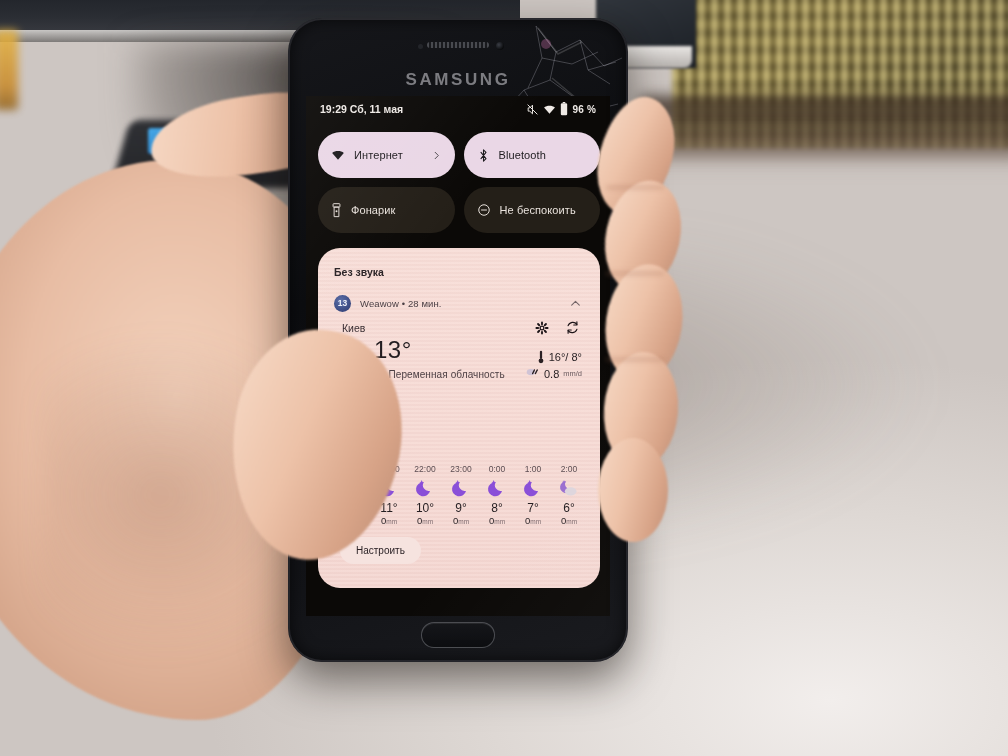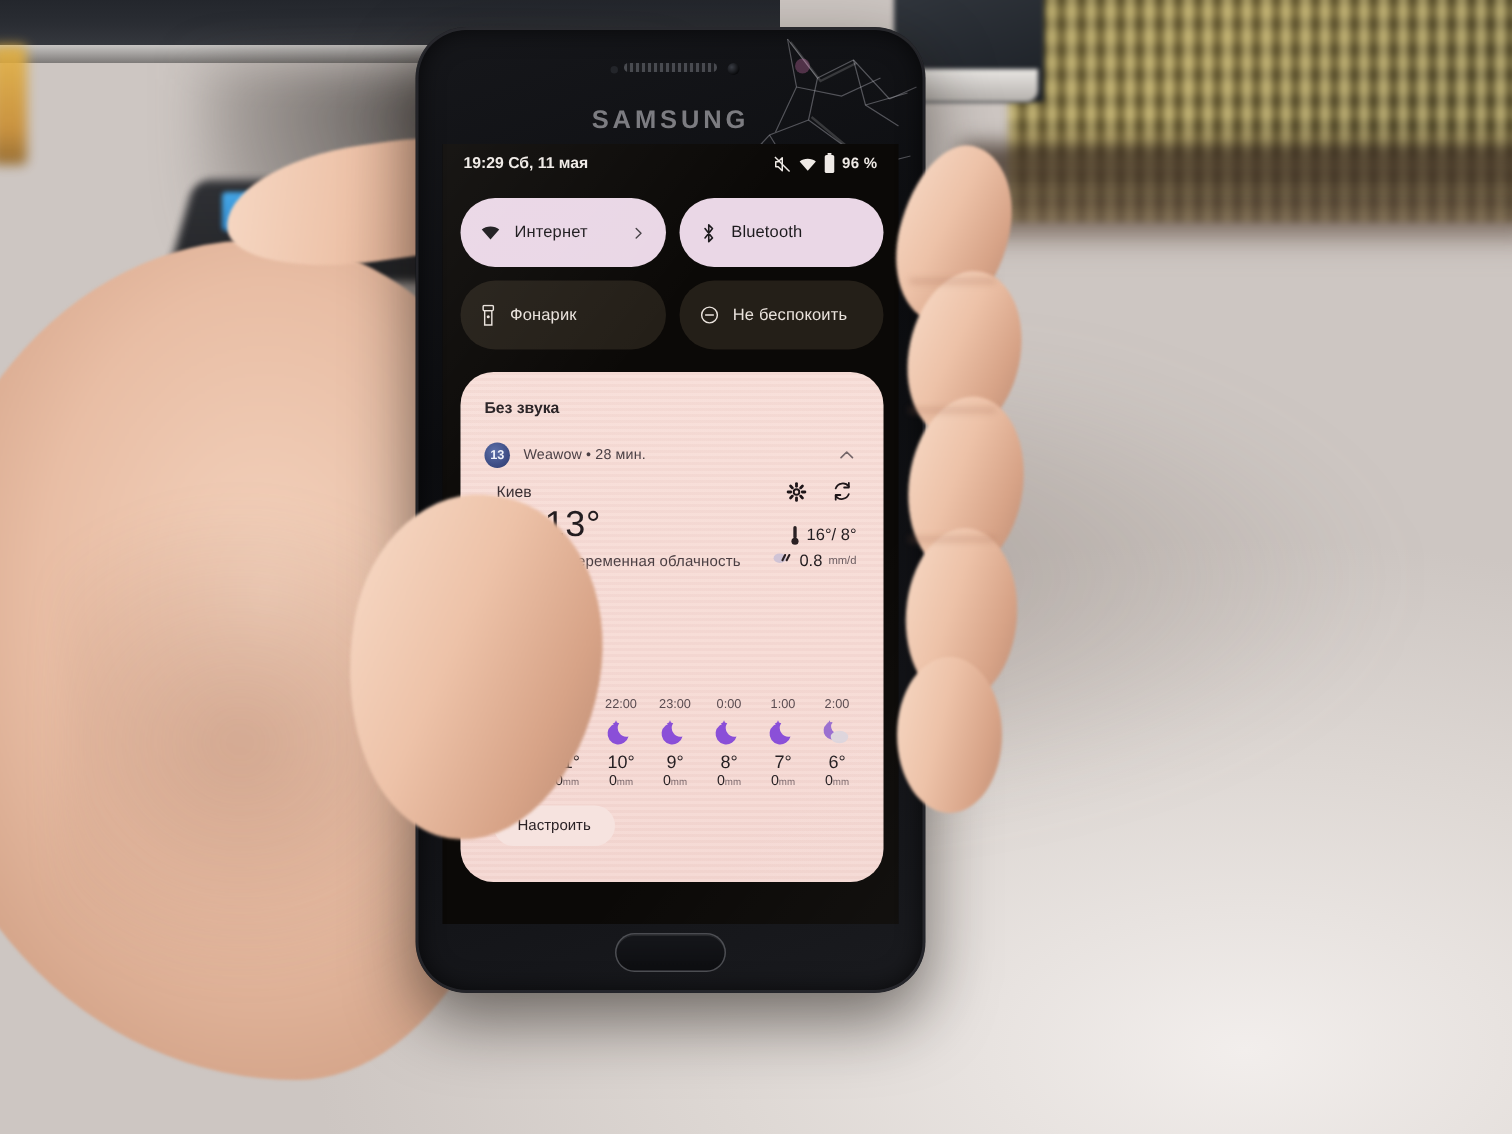--- a/index.html
+++ b/index.html
@@ -132,21 +132,21 @@
   .f-r2 { left: 606px; top: 264px; width: 76px; height: 118px; border-radius: 50%; transform: rotate(8deg); }
   .f-r3 { left: 604px; top: 352px; width: 74px; height: 116px; border-radius: 50%; transform: rotate(4deg); }
   .f-r4 { left: 598px; top: 438px; width: 70px; height: 104px; border-radius: 50%; transform: rotate(0deg); }
   .knuckle-line {
     position: absolute; left: 606px; width: 58px; height: 3px;
     background: rgba(160,104,80,.35); filter: blur(2.4px); border-radius: 3px;
   }
 
   
   .phone {
-    position: absolute; left: 277px; top: 18px;
+    position: absolute; left: 288px; top: 18px;
     width: 340px; height: 644px;
     background: linear-gradient(160deg, #16171b 0%, #0c0d10 38%, #121317 72%, #1a1b1f 100%);
     border-radius: 34px;
     box-shadow: 0 18px 44px rgba(20,14,10,.55), 0 2px 0 rgba(255,255,255,.05) inset;
     overflow: hidden;
   }
   .phone-rim {
     position: absolute; inset: 0; border-radius: 34px;
     box-shadow: inset 0 0 0 2px rgba(120,120,130,.22), inset 0 0 18px rgba(0,0,0,.8);
     pointer-events: none;

